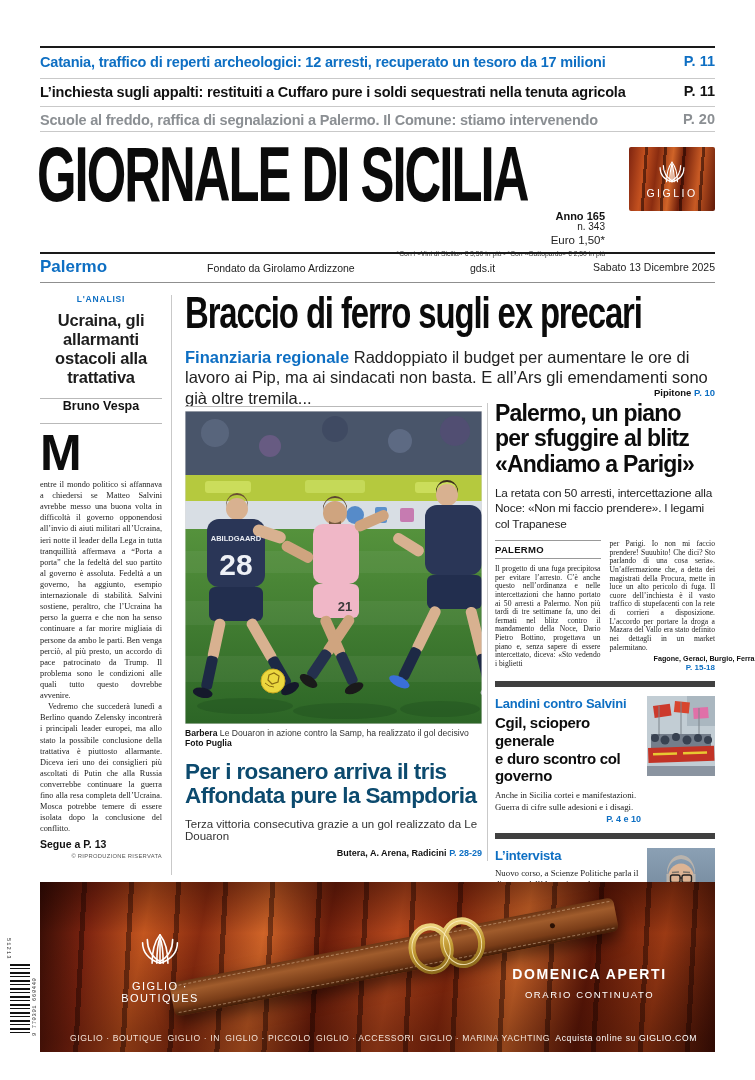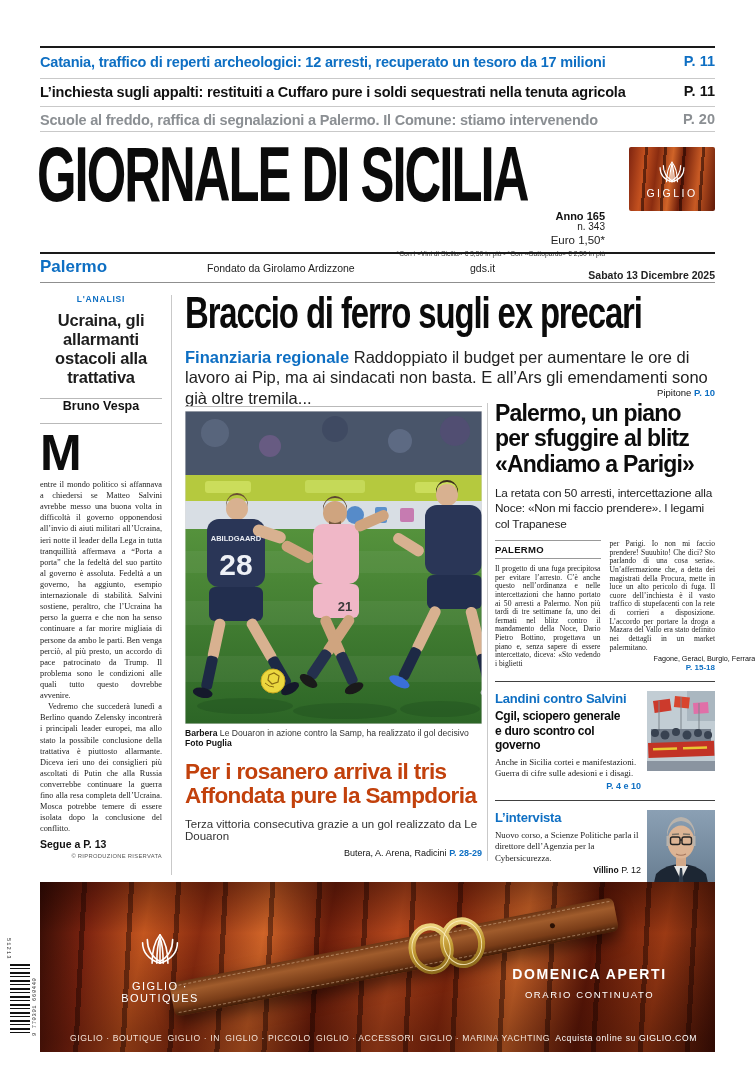--- a/index.html
+++ b/index.html
@@ -25,21 +25,21 @@
   .mast-ad .brand{color:#fff;font-size:10.5px;letter-spacing:2.5px;margin-top:2px;font-weight:400;}
   .priceblock{position:absolute;left:340px;width:265px;top:211px;text-align:right;line-height:1.04;}
   .priceblock .a{font-weight:bold;font-size:11px;}
   .priceblock .n{font-size:10px;color:#222;}
   .priceblock .e{font-size:11.5px;color:#222;margin-top:2px;}
   .priceblock .note{font-size:6.8px;color:#333;margin-top:3px;}
   .dateline{position:absolute;left:40px;right:40px;top:257px;height:22px;font-size:10.5px;color:#222;}
   .dateline .ed{position:absolute;left:0;top:0;font-size:17px;font-weight:bold;color:#0e6fc3;}
   .dateline .f{position:absolute;left:167px;top:5px;}
   .dateline .g{position:absolute;left:430px;top:5px;}
-  .dateline .d{position:absolute;right:0;top:12px;font-weight:bold;}
+  .dateline .d{position:absolute;right:0;top:4px;}
 
   
   .analysis{position:absolute;left:40px;top:294px;width:122px;}
   .k-blue{color:#0e6fc3;font-weight:bold;}
   .analysis .kick{text-align:center;font-size:8.5px;letter-spacing:.8px;}
   .analysis .title{text-align:center;font-size:16.5px;font-weight:700;line-height:1.16;color:#1d1d1d;margin-top:7px;letter-spacing:-0.2px;}
   .analysis hr{border:none;border-top:1px solid #b9b9b9;margin:10px 0 0 0;}
   .analysis .auth{text-align:center;font-weight:bold;font-size:12.5px;padding:0 0;}
   .analysis .drop{font-size:50px;font-weight:800;line-height:.85;margin-top:8px;color:#0d0d0d;}
   .analysis .body{font-family:"Liberation Serif",serif;font-size:8.3px;line-height:1.34;text-align:justify;color:#1a1a1a;margin-top:5px;}
@@ -47,48 +47,48 @@
   .analysis .segue{text-align:left;font-weight:bold;font-size:10.5px;margin-top:3px;}
   .analysis .copy{text-align:right;font-size:5.8px;color:#555;margin-top:3px;letter-spacing:.3px;}
   .vdiv{position:absolute;width:1px;background:#c9c9c9;}
 
   
   .lead{position:absolute;left:185px;top:290px;width:530px;}
   .lead .hl{font-size:45px;font-weight:800;letter-spacing:-1.5px;line-height:1;white-space:nowrap;transform:scaleX(.73);transform-origin:left top;color:#0b0b0b;}
   .lead .stand{margin-top:12px;font-size:16.5px;line-height:1.24;color:#222;}
   .lead .stand .k{color:#0e6fc3;font-weight:bold;}
   .lead .by{position:absolute;right:0;top:97px;font-size:9.5px;}
-  .by b{font-weight:normal;color:#111;padding-left:44px;}
+  .by b{font-weight:bold;color:#111;padding-left:44px;}
   .by .pg{color:#0e6fc3;font-weight:bold;}
 
   
   .match{position:absolute;left:185px;top:401px;width:297px;}
   .match .kick{font-size:12.5px;letter-spacing:-0.2px;}
   .match hr{border:none;border-top:1px solid #b9b9b9;margin:5px 0 0 0;}
   .photo{margin-top:4px;width:297px;height:313px;display:block;}
   .match .cap{font-size:8.6px;color:#333;margin-top:4px;}
   .match .cap b{color:#111;}
-  .match .hl{font-size:22.5px;font-weight:800;line-height:1.08;letter-spacing:-0.6px;margin-top:12px;color:#c2410c;}
+  .match .hl{font-size:22.5px;font-weight:800;line-height:1.08;letter-spacing:-0.6px;margin-top:12px;color:#0c4a6e;}
   .match .stand{font-size:11.5px;color:#333;margin-top:9px;}
   .match .by{text-align:right;font-size:9px;margin-top:6px;}
 
   
   .rightcol{position:absolute;left:495px;top:401px;width:220px;}
   .rightcol .hl{font-size:23px;font-weight:800;line-height:1.1;letter-spacing:-0.8px;color:#0c0c0c;}
   .rightcol .stand{font-size:11.8px;line-height:1.3;color:#222;margin-top:9px;letter-spacing:-0.2px;}
   .minicols{display:flex;gap:9px;margin-top:8px;}
   .minicols .mc{flex:1;min-width:0;}
   .mc .loc{border-top:1px solid #999;border-bottom:1px solid #999;font-weight:bold;font-size:9.5px;padding:3px 0;letter-spacing:.3px;}
   .mc .bd{font-family:"Liberation Serif",serif;font-size:7.6px;line-height:1.14;text-align:justify;color:#1a1a1a;margin-top:6px;}
   .mc .by{text-align:right;font-size:7.2px;margin-top:2px;white-space:nowrap;}
   .mc .by .pg{display:block;font-size:8px;}
-  .sec{border-top:1px solid #404040;margin-top:9px;padding-top:9px;display:flex;}
+  .sec{border-top:6px solid #404040;margin-top:9px;padding-top:9px;display:flex;}
   .sec .txt{width:146px;}
   .sec .kick{font-size:13px;letter-spacing:-0.2px;}
-  .sec .hl2{font-size:12px;font-weight:800;line-height:1.18;letter-spacing:-0.3px;margin-top:3px;color:#0c0c0c;}
+  .sec .hl2{font-size:15px;font-weight:800;line-height:1.18;letter-spacing:-0.3px;margin-top:3px;color:#0c0c0c;}
   .sec .bd{font-family:"Liberation Serif",serif;font-size:8.8px;line-height:1.3;color:#1a1a1a;margin-top:5px;}
   .sec .pg-line{text-align:right;font-size:9px;margin-top:1px;}
   .sec .ph{margin-left:auto;}
 
   
   .bigad{position:absolute;left:40px;top:882px;width:675px;height:170px;overflow:hidden;
     background:linear-gradient(100deg,#2e0a04 0%,#7e2410 8%,#c4561f 16%,#8a2c10 24%,#d06428 33%,#6f1e0b 42%,#b84a1e 52%,#8a2a0e 60%,#d2682a 70%,#5f1808 80%,#9c3a14 90%,#3a0e05 100%);}
   .bigad:before{content:"";position:absolute;inset:0;background:repeating-linear-gradient(93deg,transparent 0 42px,rgba(20,2,0,.45) 42px 47px);}
   .bigad:after{content:"";position:absolute;inset:0;background:linear-gradient(180deg,rgba(25,3,0,.4),rgba(0,0,0,0) 30%,rgba(25,3,0,.35) 92%);}
   .bigad .brandblk{position:absolute;left:55px;top:48px;width:130px;text-align:center;z-index:3;color:#fff;}

